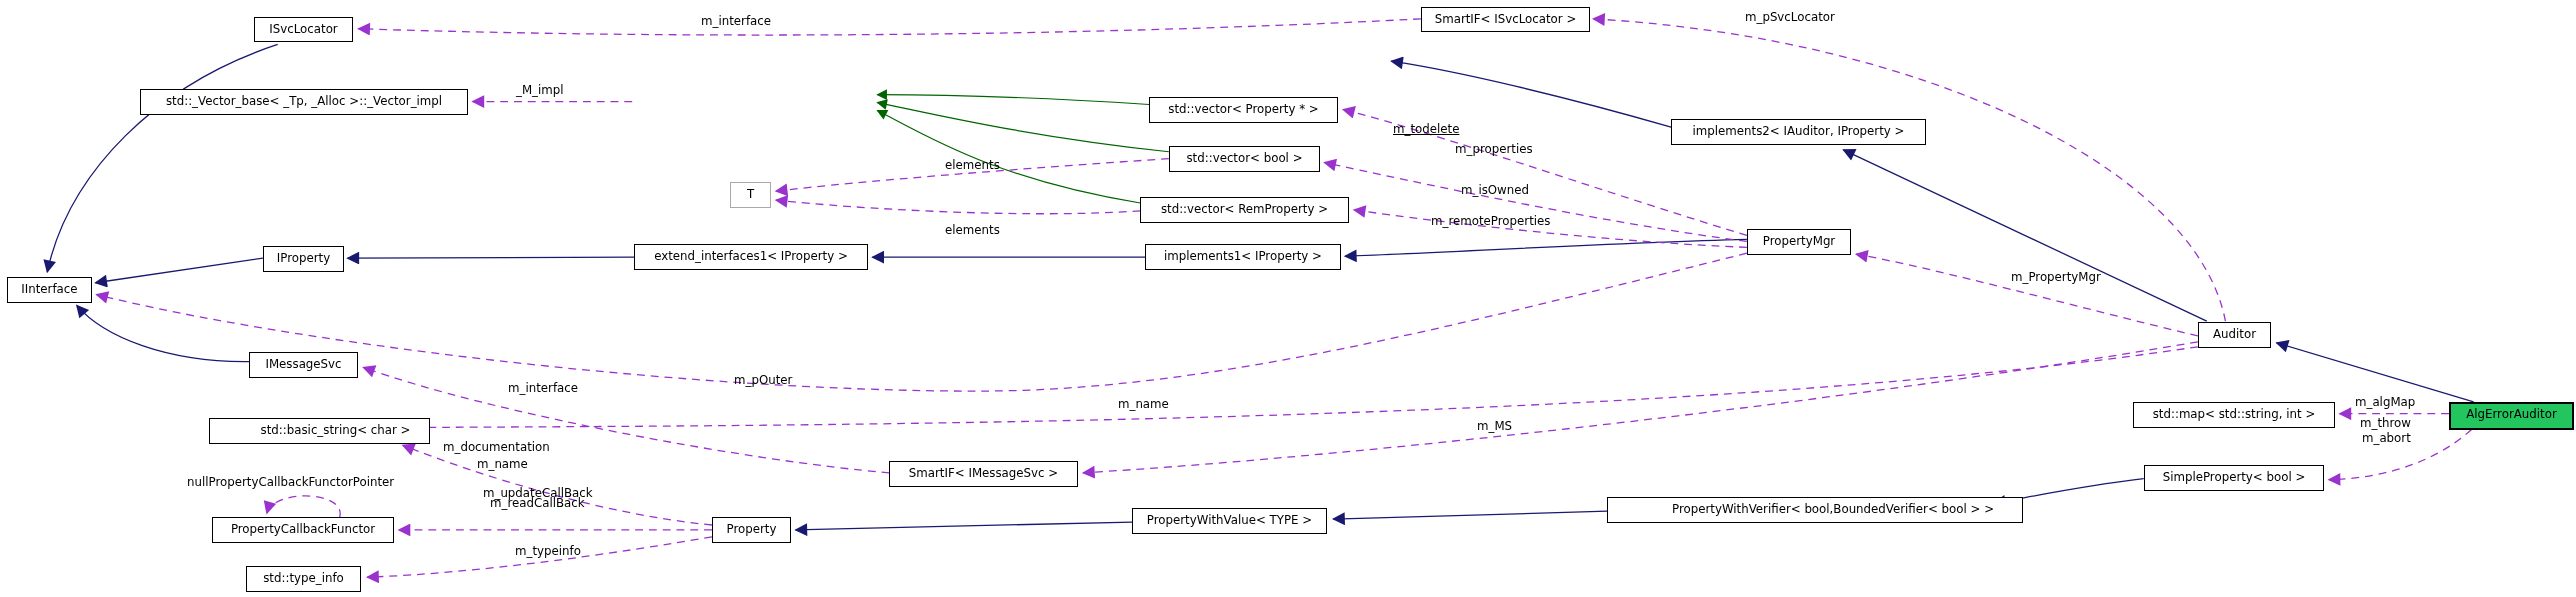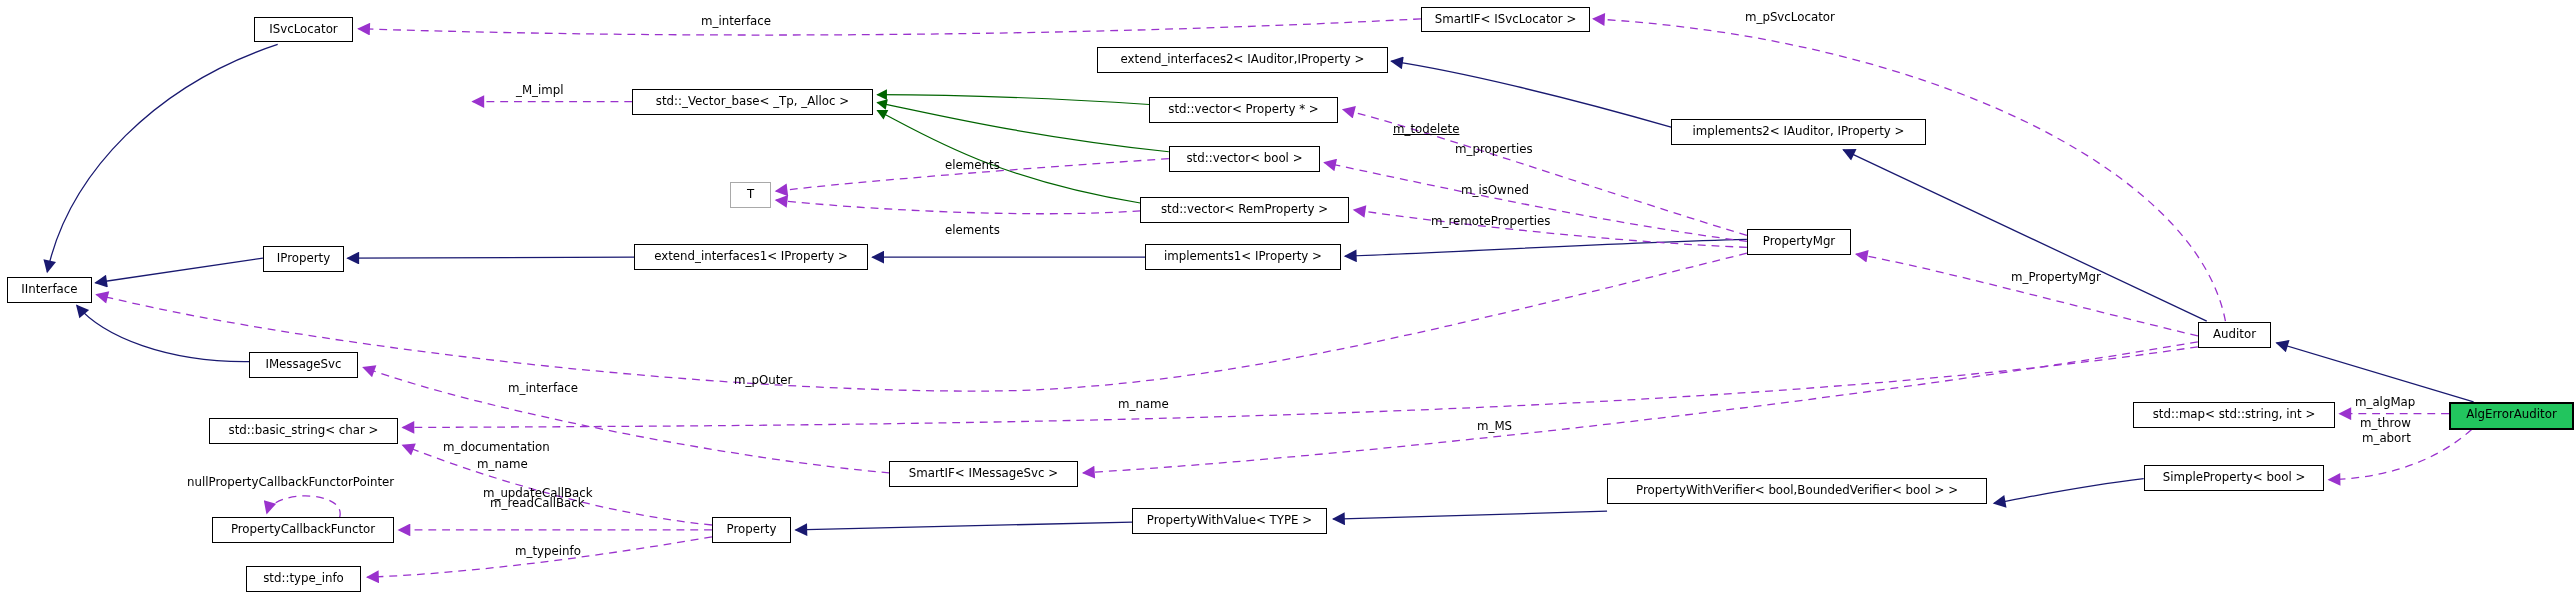--- a/index.html
+++ b/index.html
@@ -90,43 +90,42 @@
       <path d="M723,538 L405,538" marker-end="url(#m-purple)"></path>
       <path d="M723,545 C625,562 485,582 373,586" marker-end="url(#m-purple)"></path>
       <path d="M2487,420 L2376,420" marker-end="url(#m-purple)"></path>
       <path d="M2510,436 C2470,472 2415,486 2365,487" marker-end="url(#m-purple)"></path>
       <path d="M345,525 C352,498 278,496 271,521" marker-end="url(#m-purple)"></path>
     </g>
   </svg>
 
   <div class="node" style="left:254px;top:16.7px;width:97px;">ISvcLocator</div>
   <div class="node" style="left:1421px;top:6.9px;width:167px;">SmartIF&lt; ISvcLocator &gt;</div>
-  <div class="node" style="left:632px;top:89px;width:239px;">std::_Vector_base&lt; _Tp, _Alloc &gt;</div>
-  <div class="node" style="left:1097px;top:47px;width:289px;">extend_interfaces2&lt; IAuditor,IProperty &gt;</div>
+  <div class="node" style="left:140px;top:89px;width:326px;">std::_Vector_base&lt; _Tp, _Alloc &gt;::_Vector_impl</div>
   <div class="node" style="left:1149px;top:97px;width:187px;">std::vector&lt; Property * &gt;</div>
   <div class="node" style="left:1671px;top:119px;width:253px;">implements2&lt; IAuditor, IProperty &gt;</div>
   <div class="node" style="left:1169px;top:146px;width:149px;">std::vector&lt; bool &gt;</div>
   <div class="node template" style="left:730px;top:182px;width:39px;">T</div>
   <div class="node" style="left:1140px;top:197px;width:207px;">std::vector&lt; RemProperty &gt;</div>
   <div class="node" style="left:634px;top:244px;width:232px;">extend_interfaces1&lt; IProperty &gt;</div>
   <div class="node" style="left:1145px;top:244px;width:194px;">implements1&lt; IProperty &gt;</div>
   <div class="node" style="left:1747px;top:229px;width:102px;">PropertyMgr</div>
   <div class="node" style="left:6.9px;top:277px;width:83px;">IInterface</div>
   <div class="node" style="left:263px;top:246px;width:79px;">IProperty</div>
   <div class="node" style="left:249px;top:352px;width:107px;">IMessageSvc</div>
   <div class="node" style="left:889px;top:461px;width:187px;">SmartIF&lt; IMessageSvc &gt;</div>
   <div class="node" style="left:2198px;top:322px;width:71px;">Auditor</div>
-  <div class="node" style="left:209px;top:418px;width:187px;">std::basic_string&lt; char &gt;</div>
+  <div class="node" style="left:209px;top:418px;width:187px;padding-left:32px;">std::basic_string&lt; char &gt;</div>
   <div class="node" style="left:2133px;top:402px;width:200px;">std::map&lt; std::string, int &gt;</div>
   <div class="node highlight" style="left:2449px;top:402px;width:121px;">AlgErrorAuditor</div>
   <div class="node" style="left:212px;top:517px;width:180px;">PropertyCallbackFunctor</div>
   <div class="node" style="left:246px;top:566px;width:113px;">std::type_info</div>
   <div class="node" style="left:712px;top:517px;width:77px;">Property</div>
   <div class="node" style="left:1132px;top:508px;width:193px;">PropertyWithValue&lt; TYPE &gt;</div>
-  <div class="node" style="left:1607px;top:478px;width:378px;">PropertyWithVerifier&lt; bool,BoundedVerifier&lt; bool &gt; &gt;</div>
+  <div class="node" style="left:1607px;top:497px;width:378px;padding-left:36px;">PropertyWithVerifier&lt; bool,BoundedVerifier&lt; bool &gt; &gt;</div>
   <div class="node" style="left:2144px;top:465px;width:178px;">SimpleProperty&lt; bool &gt;</div>
 
   <span class="elabel" style="left:701px;top:13.8px;">m_interface</span>
   <span class="elabel" style="left:1745px;top:9.8px;">m_pSvcLocator</span>
   <span class="elabel" style="left:516px;top:83px;">_M_impl</span>
   <span class="elabel" style="left:1393px;top:122px;text-decoration:underline;">m_todelete</span>
   <span class="elabel" style="left:1455px;top:142px;">m_properties</span>
   <span class="elabel" style="left:1461px;top:183px;">m_isOwned</span>
   <span class="elabel" style="left:1431px;top:214px;">m_remoteProperties</span>
   <span class="elabel" style="left:945px;top:158px;">elements</span>

